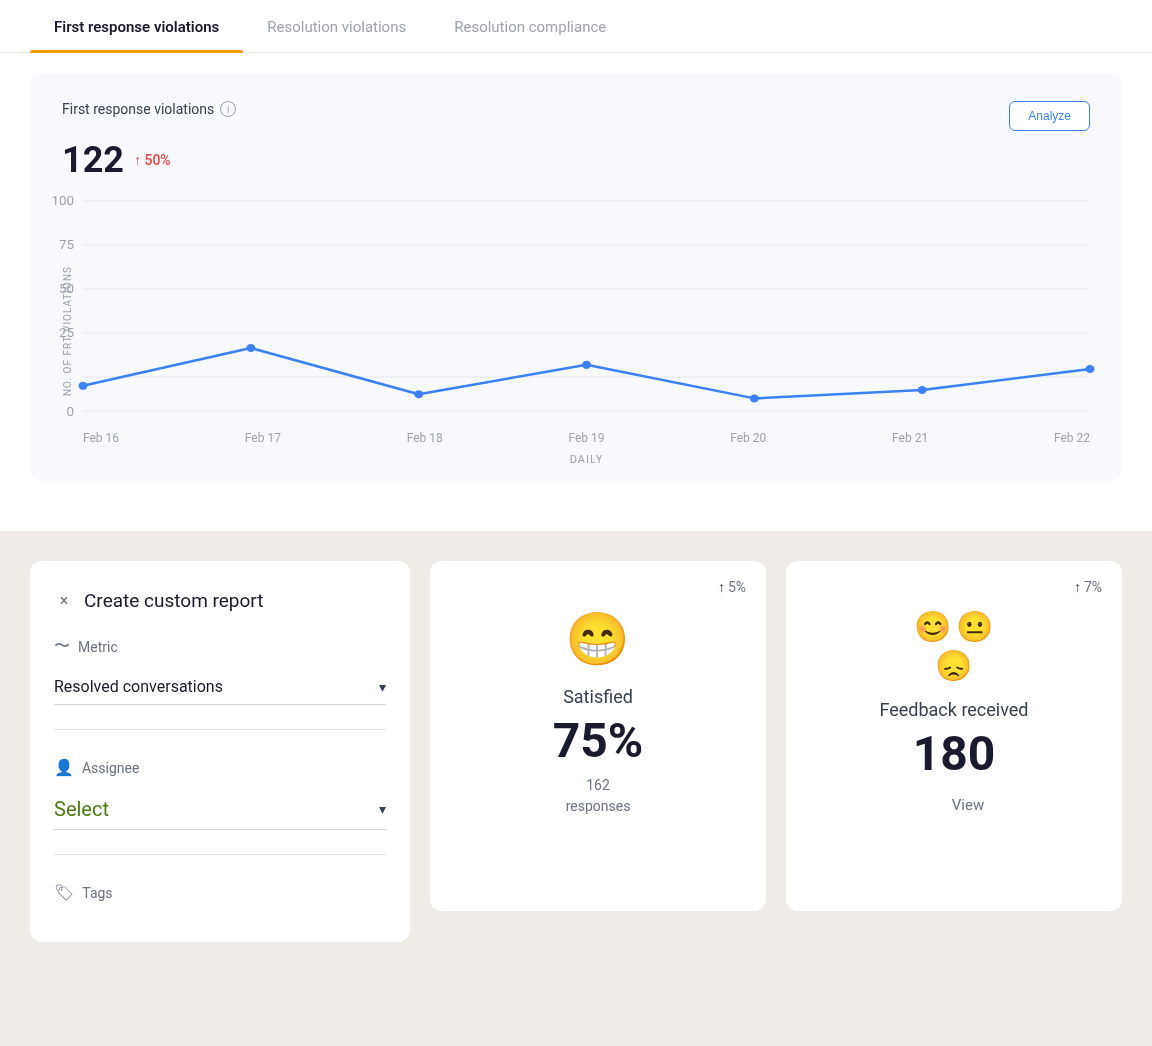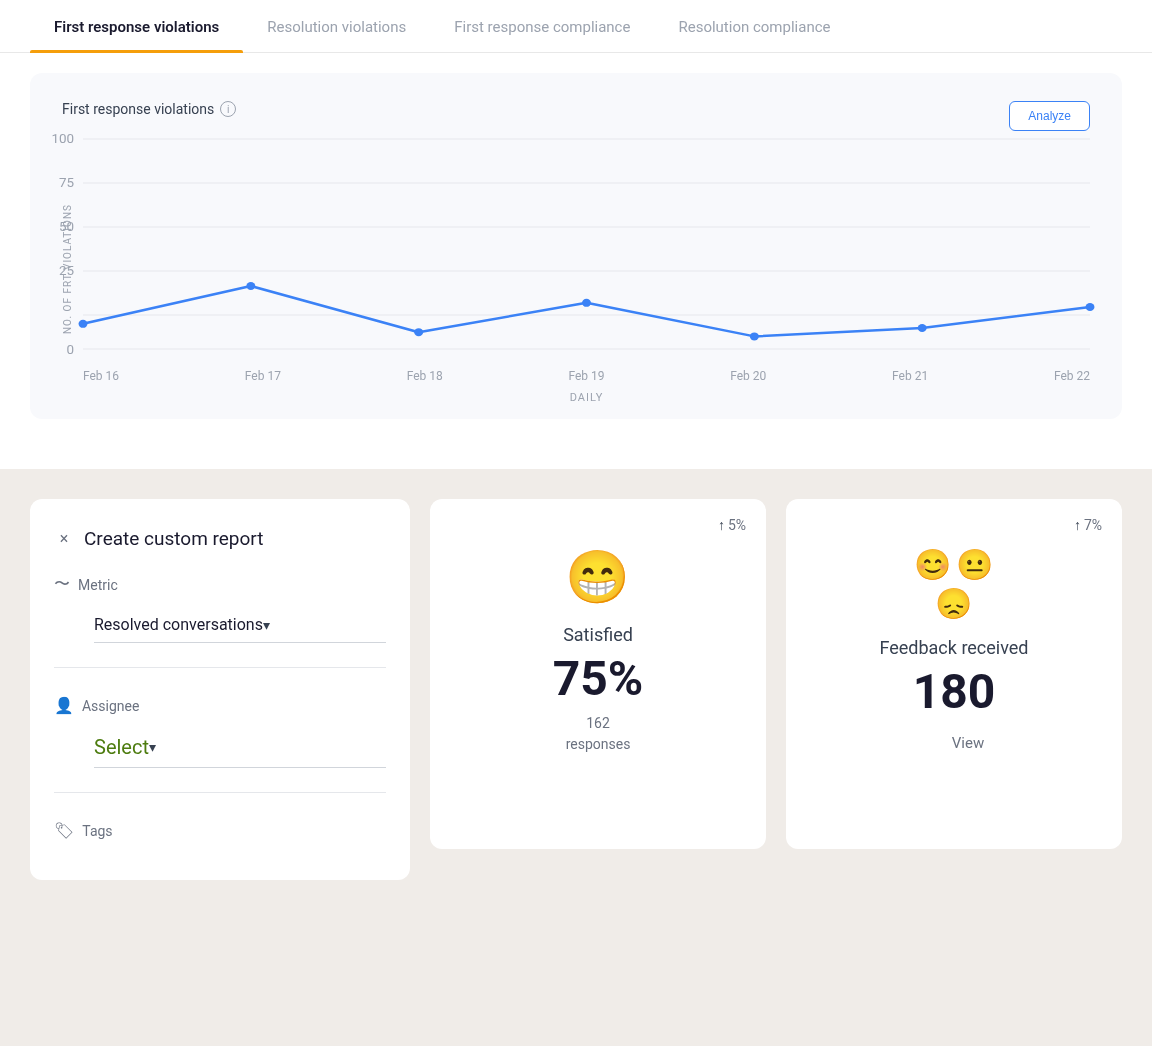--- a/index.html
+++ b/index.html
@@ -193,24 +193,24 @@
       font-size: 14px;
       color: #6b7280;
       margin-bottom: 12px;
     }
     .metric-icon {
       font-size: 16px;
     }
     .dropdown-field {
       display: flex;
       align-items: center;
+      justify-content: space-between;
       border-bottom: 1.5px solid #d1d5db;
       padding: 8px 0;
       cursor: pointer;
-      margin-left: 40px;
     }
     .dropdown-value {
       font-size: 16px;
       color: #1a1a2e;
     }
     .dropdown-placeholder {
       font-size: 20px;
       color: #4d7c0f;
     }
     .chevron-icon {
@@ -305,34 +305,35 @@
 <div class="top-section">
 
   <div class="tabs">
     <div class="tab active">
       <span>First response violations</span>
     </div>
     <div class="tab">
       <span>Resolution violations</span>
     </div>
     <div class="tab">
-      <span>First response compliance</span>
-    </div>
-    <div class="tab">
       <span>Resolution compliance</span>
     </div>
   </div>
 
   <div class="chart-card">
     <div class="chart-header">
       <div class="chart-title">
         <span>First response violations</span>
         <span class="info-icon">i</span>
       </div>
       <button class="analyze-btn">Analyze</button>
+    </div>
+    <div class="chart-value">
+      <span>122</span>
+      <span class="change-badge up">↑ 50%</span>
     </div>
 
     <div class="chart-area">
       <div class="y-axis-label">NO. OF FRT VIOLATIONS</div>
       <div class="chart-plot">
         <svg viewBox="0 0 900 220" preserveAspectRatio="none">
 
           <line x1="0" y1="0" x2="900" y2="0" stroke="#e5e7eb" stroke-width="1"></line>
           <line x1="0" y1="44" x2="900" y2="44" stroke="#e5e7eb" stroke-width="1"></line>
           <line x1="0" y1="88" x2="900" y2="88" stroke="#e5e7eb" stroke-width="1"></line>

